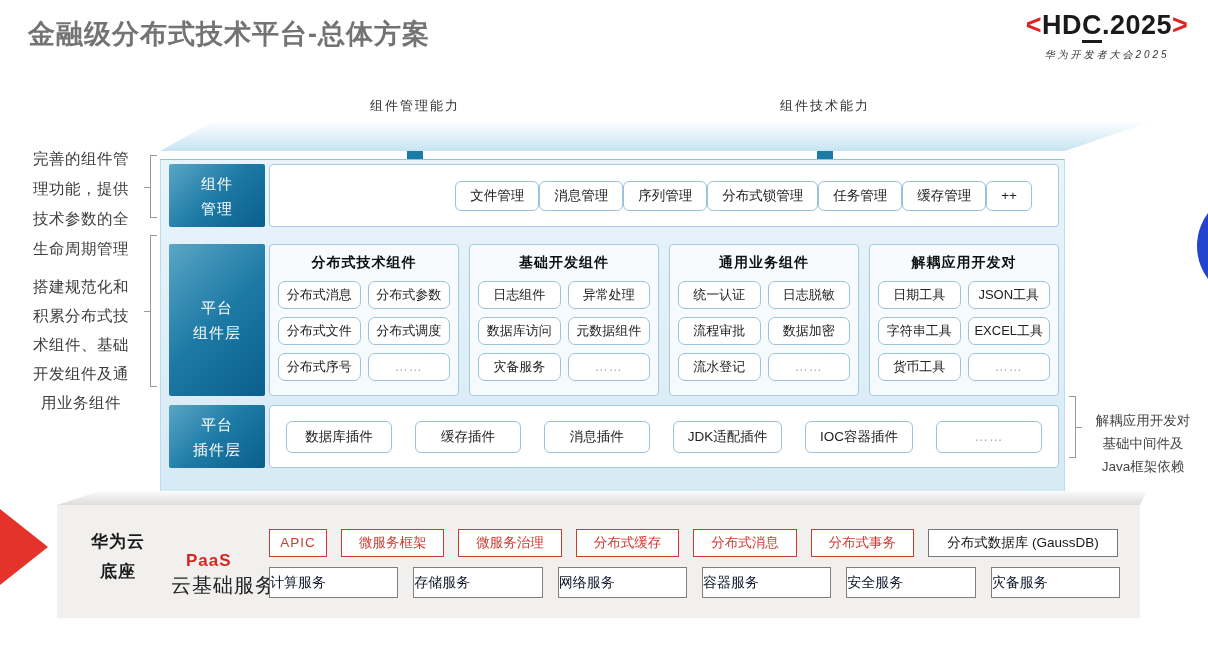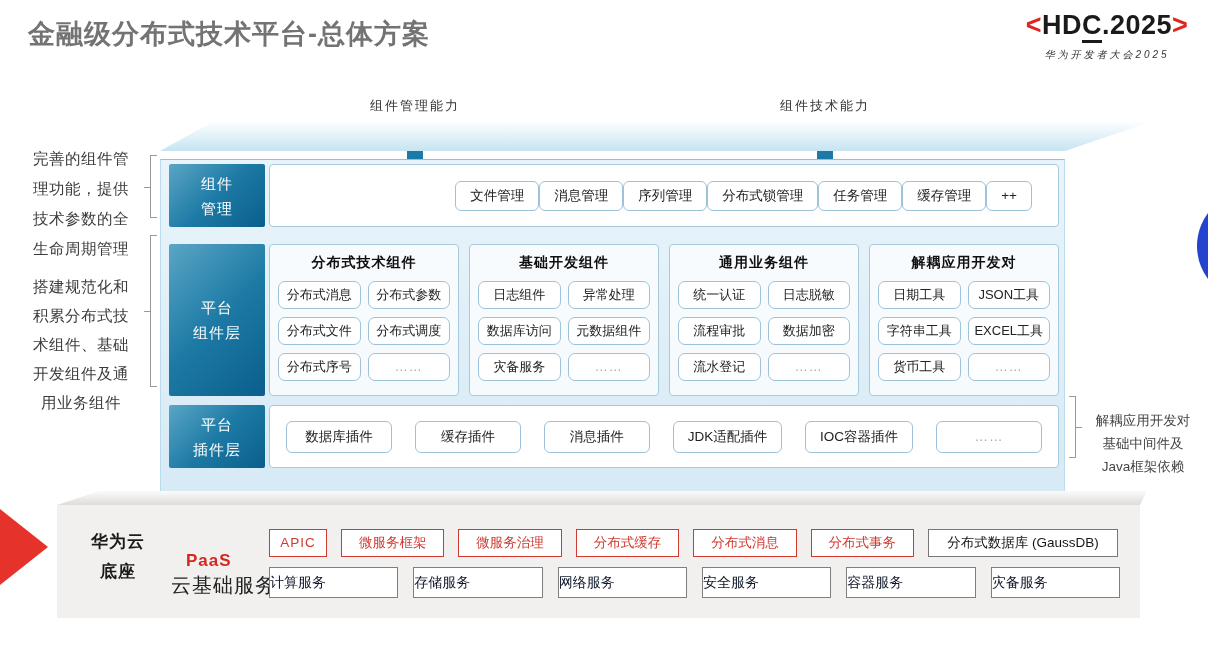--- a/index.html
+++ b/index.html
@@ -238,20 +238,20 @@
     <div class="paas-chip">分布式缓存</div>
     <div class="paas-chip">分布式消息</div>
     <div class="paas-chip">分布式事务</div>
     <div class="paas-chip db">分布式数据库 (GaussDB)</div>
   </div>
 
   <div class="cloud-row">
     <div class="cloud-chip">计算服务</div>
     <div class="cloud-chip">存储服务</div>
     <div class="cloud-chip">网络服务</div>
+    <div class="cloud-chip">容器服务</div>
     <div class="cloud-chip">安全服务</div>
-    <div class="cloud-chip">容器服务</div>
     <div class="cloud-chip">灾备服务</div>
   </div>
 
   <div class="blue-circle"></div>
 
 </div>
 
 </body></html>

